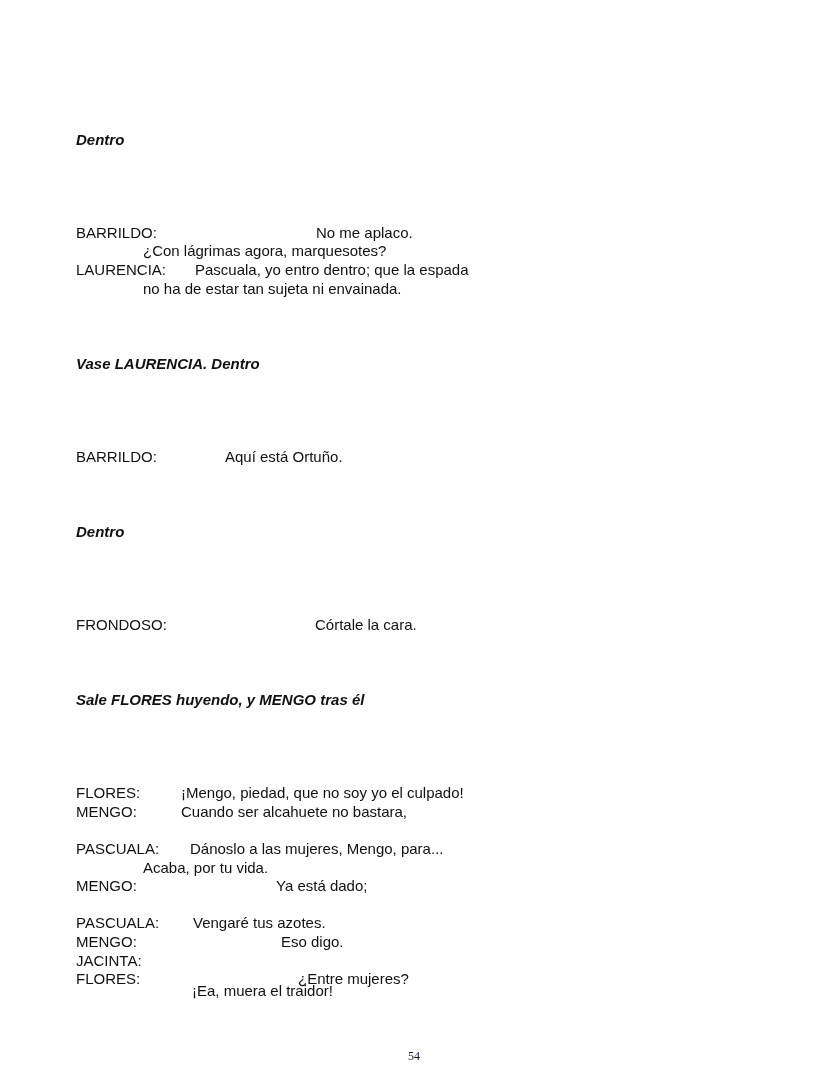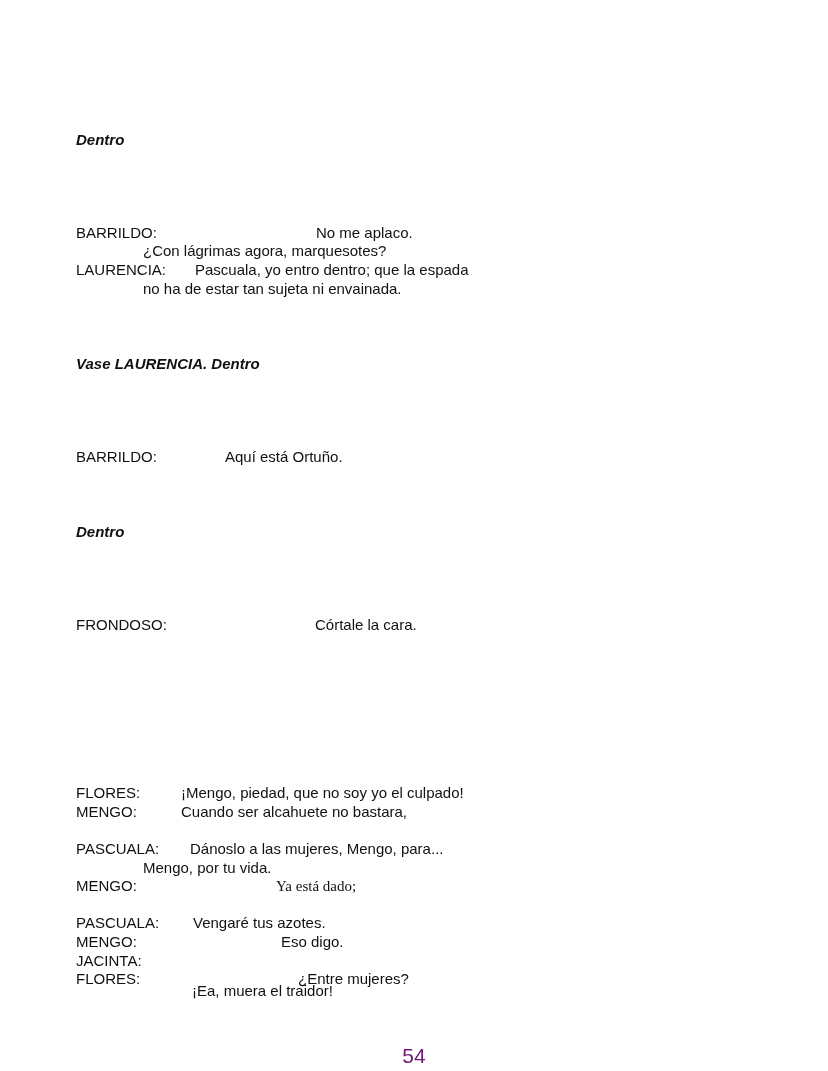--- a/index.html
+++ b/index.html
@@ -53,24 +53,24 @@
       font-size: 15px;
       line-height: 18px;
       white-space: nowrap;
     }
     .page-number {
       position: absolute;
       left: 0;
       width: 828px;
       top: 1047px;
       text-align: center;
-      font-family: Liberation Sans, sans-serif;
-      font-size: 21px;
+      font-family: Liberation Serif, serif;
+      font-size: 12px;
       line-height: 18px;
-      color: #701a75;
+      color: #0f172a;
     }
   </style>
 </head>
 <body>
 
 <div class="page">
 
   <div class="stage-dir" style="top:131px;">Dentro</div>
 
   <div class="line" style="top:224px;">
@@ -92,40 +92,41 @@
     <span class="verse" style="left:127px;margin-left:22px;">Aquí está Ortuño.</span>
   </div>
 
   <div class="stage-dir" style="top:523px;">Dentro</div>
 
   <div class="line" style="top:616px;">
     <span class="speaker">FRONDOSO:</span>
     <span class="verse" style="left:239px;">Córtale la cara.</span>
   </div>
 
+  <div class="stage-dir" style="top:691px;">Sale FLORES huyendo, y MENGO tras él</div>
 
   <div class="line" style="top:784px;">
     <span class="speaker">FLORES:</span>
     <span class="verse" style="left:105px;">¡Mengo, piedad, que no soy yo el culpado!</span>
   </div>
 
   <div class="line" style="top:803px;">
     <span class="speaker">MENGO:</span>
     <span class="verse" style="left:105px;">Cuando ser alcahuete no bastara,</span>
   </div>
 
   <div class="line" style="top:840px;">
     <span class="speaker">PASCUALA:</span>
     <span class="verse" style="left:114px;">Dánoslo a las mujeres, Mengo, para...</span>
   </div>
-  <div class="cont" style="top:859px;">Mengo, por tu vida.</div>
+  <div class="cont" style="top:859px;">Acaba, por tu vida.</div>
 
   <div class="line" style="top:877px;">
     <span class="speaker">MENGO:</span>
-    <span class="verse" style="left:200px;font-family:Liberation Serif, serif;">Ya está dado;</span>
+    <span class="verse" style="left:200px;">Ya está dado;</span>
   </div>
 
   <div class="line" style="top:914px;">
     <span class="speaker">PASCUALA:</span>
     <span class="verse" style="left:117px;">Vengaré tus azotes.</span>
   </div>
 
   <div class="line" style="top:933px;">
     <span class="speaker">MENGO:</span>
     <span class="verse" style="left:205px;">Eso digo.</span>

